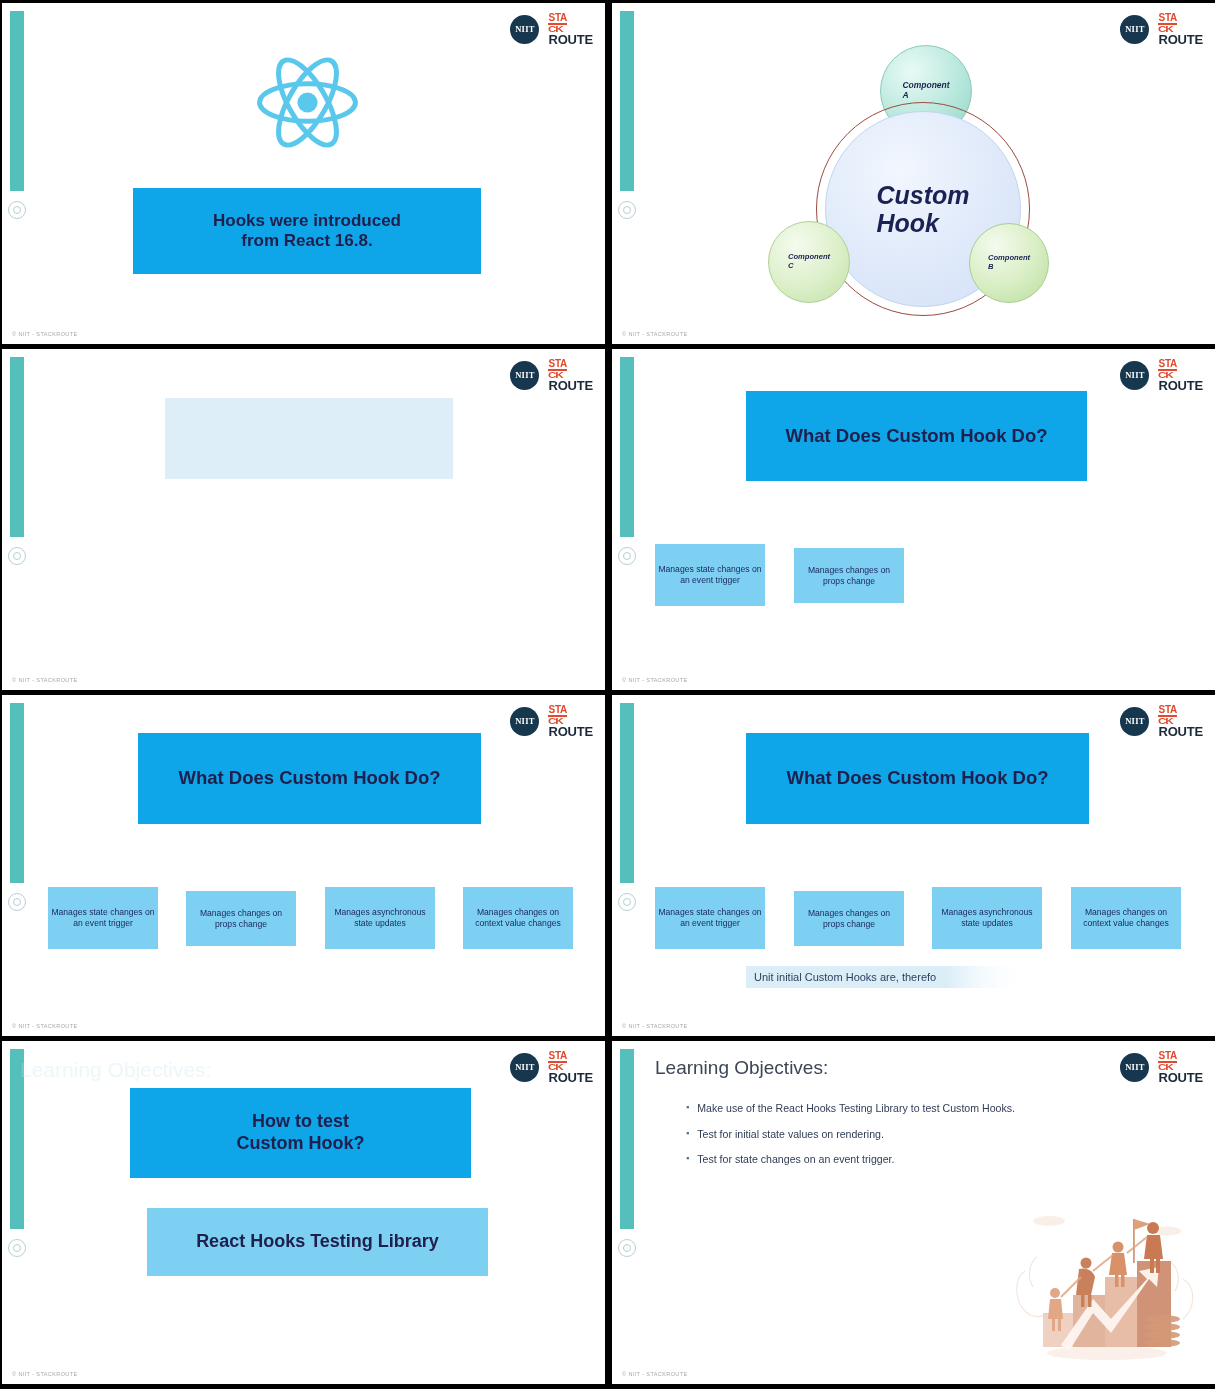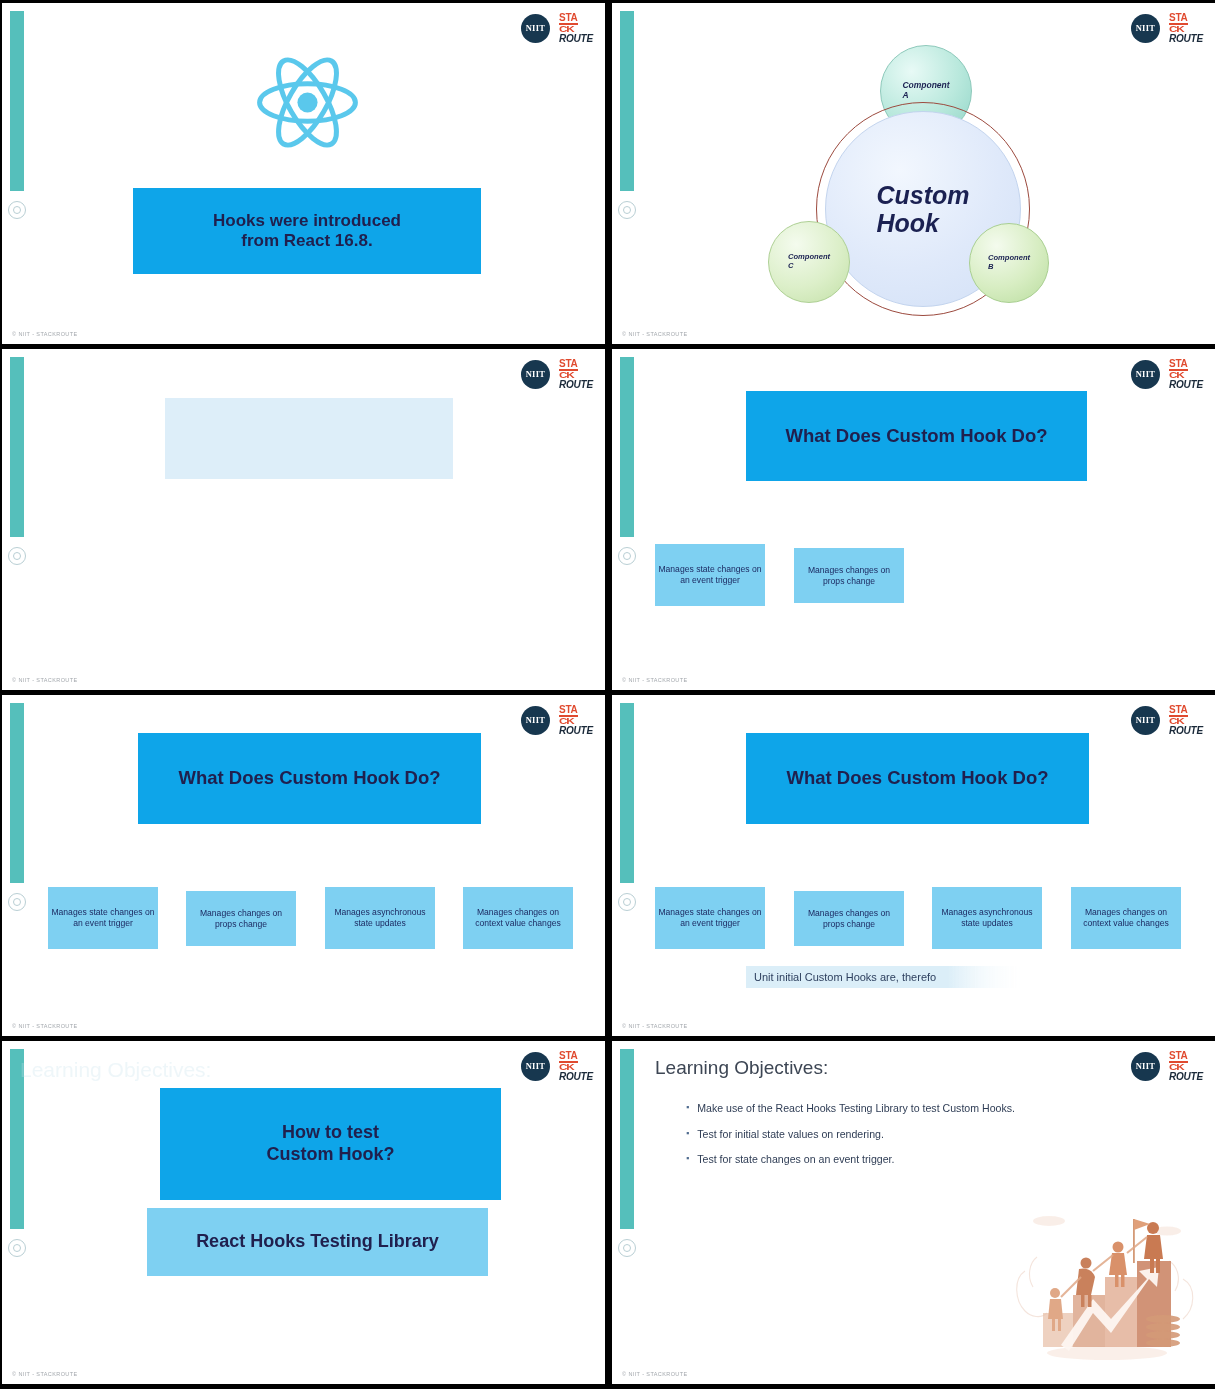--- a/index.html
+++ b/index.html
@@ -61,21 +61,21 @@
     color: #e04a2f; font-size: 10px; font-weight: 900;
     letter-spacing: -0.2px;
     border-bottom: 2px solid #e04a2f; padding-bottom: 0px;
   }
   .logo-sr .sr-mid {
     color: #e04a2f; font-size: 9px; font-weight: 900;
     letter-spacing: -1px; transform: scaleX(1.3); transform-origin: left;
     line-height: 1;
   }
   .logo-sr .sr-bot {
-    color: #1b2a3a; font-size: 10px; font-weight: 900; letter-spacing: -0.2px; font-style: italic;
+    color: #1b2a3a; font-size: 13px; font-weight: 900; letter-spacing: -0.2px;
   }
   .footer {
     position: absolute; left: 10px; bottom: 7px;
     font-size: 5.5px; color: #a3a8ad; letter-spacing: 0.4px;
   }
   
   .title-box {
     position: absolute;
     background: #0ea5e9;
     display: flex; align-items: center; justify-content: center;
@@ -346,21 +346,21 @@
       </div>
     <div class="logo">
       <div class="logo-niit">NIIT</div>
       <div class="logo-sr">
         <span class="sr-top">STA</span>
         <span class="sr-mid">CK</span>
         <span class="sr-bot">ROUTE</span>
       </div>
     </div>
     <div class="ghost-title" style="left:18px;top:17px;">Learning Objectives:</div>
-    <div class="title-box" style="left:158px;top:47px;width:341px;height:112px;">
+    <div class="title-box" style="left:128px;top:47px;width:341px;height:90px;">
       <div class="t" style="font-size:18px;">
         <div>How to test</div>
         <div>Custom Hook?</div>
       </div>
     </div>
     <div class="title-box" style="left:145px;top:167px;width:341px;height:68px;background:#7ed0f2;">
       <div class="t" style="font-size:18px;">React Hooks Testing Library</div>
     </div>
     <div class="footer">© NIIT - STACKROUTE</div>
   </div>

